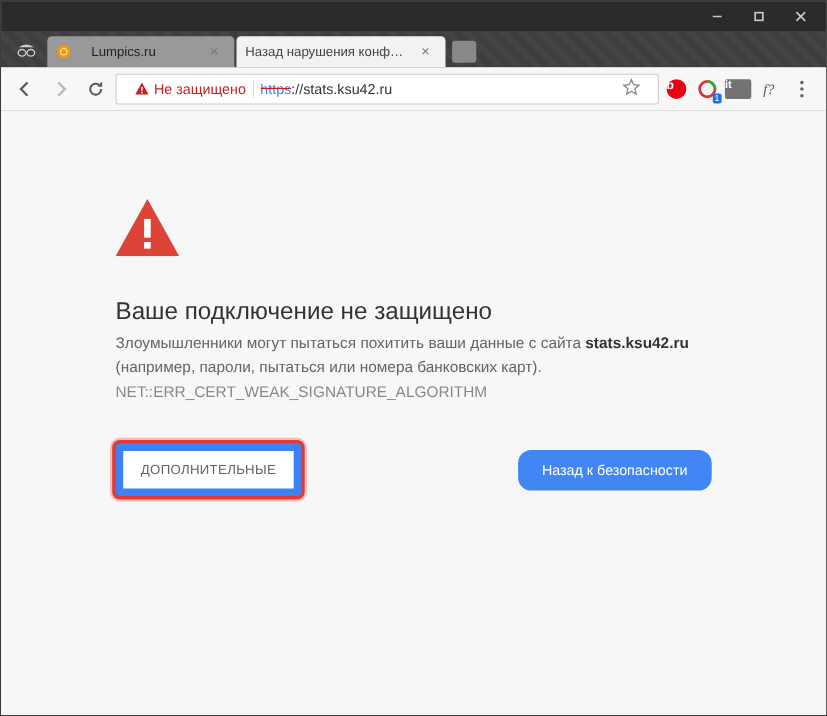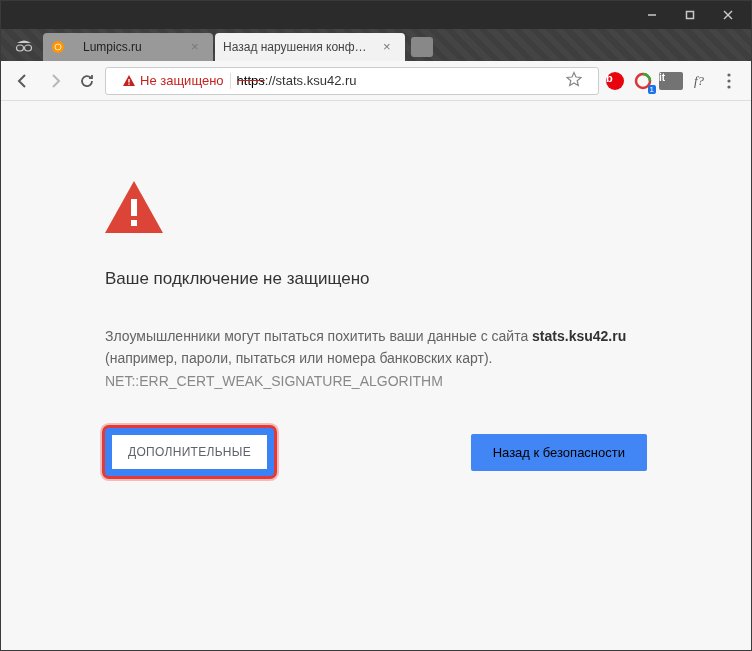--- a/index.html
+++ b/index.html
@@ -60,54 +60,54 @@
   color: #5a5a5a; cursor: pointer; border-radius: 2px;
 }
 .nav-btn.disabled { color: #b8b8b8; cursor: default; }
 .addrbar {
   flex: 1; height: 28px; background: #fff; border: 1px solid #ccc; border-radius: 3px;
   display: flex; align-items: center; padding: 0 16px; gap: 6px; font-size: 13px;
 }
 .sec-warn { display: flex; align-items: center; gap: 4px; color: #c5221f; font-size: 13px; }
 .sec-divider { width: 1px; height: 16px; background: #ddd; }
 .url-text { color: #333; flex: 1; white-space: nowrap; overflow: hidden; }
-.url-https { color: #000000; text-decoration: line-through; text-decoration-color: #c5221f; }
+.url-https { color: #3b82f6; text-decoration: line-through; text-decoration-color: #c5221f; }
 .star { color: #888; cursor: pointer; }
 .ext-icon { width: 24px; height: 24px; display: flex; align-items: center; justify-content: center; cursor: pointer; font-size: 13px; color: #555; }
 .ext-b { background: #e7040f; color: #fff; border-radius: 50%; width: 18px; height: 18px; font-weight: bold; font-size: 11px; }
 .ext-c { position: relative; }
 .ext-c svg { width: 18px; height: 18px; }
 .ext-c .badge { position: absolute; bottom: -1px; right: -1px; background: #1a73e8; color: #fff; font-size: 8px; padding: 0 2px; border-radius: 2px; }
 .ext-it { background: #737373; color: #fff; width: 26px; height: 18px; font-size: 10px; font-weight: bold; border-radius: 2px; }
 .menu-btn { width: 28px; height: 28px; display: flex; align-items: center; justify-content: center; color: #666; cursor: pointer; }
 
 
 .content {
   flex: 1; background: #f7f7f7; display: flex; flex-direction: column;
   padding: 80px 104px 40px 104px;
 }
 .warning-icon { margin-bottom: 32px; }
-.heading { font-size: 17px; color: #333; font-weight: 400; margin-bottom: 36px; }
+.heading { font-size: 22px; color: #333; font-weight: 400; margin-bottom: 4px; }
 .body-text { font-size: 14px; color: #646464; line-height: 1.6; }
 .body-text b { color: #333; }
 .err-code { color: #888; text-align: right; }
 
 .button-row {
   margin-top: 36px; display: flex; justify-content: space-between; align-items: center;
 }
 .btn-advanced {
   border: 7px solid #3b82f6; background: #fff; color: #5f6368;
   padding: 10px 16px; font-size: 12px; letter-spacing: 0.3px;
   cursor: pointer; text-transform: uppercase;
   box-shadow: 0 0 0 3px #e53935, 0 0 0 5px rgba(229,57,53,0.3);
   border-radius: 4px;
 }
 .btn-back {
-  background: #4285f4; color: #000000; border: none;
-  padding: 11px 22px; font-size: 13px; cursor: pointer; border-radius: 2px;
+  background: #4285f4; color: #ffffff; border: none;
+  padding: 11px 22px; font-size: 13px; cursor: pointer; border-radius: 12px;
 }
 </style>
 </head>
 <body>
 
 <div class="window">
 
   <div class="titlebar">
     <div class="win-btn">
       <svg width="10" height="10" viewBox="0 0 10 10">

